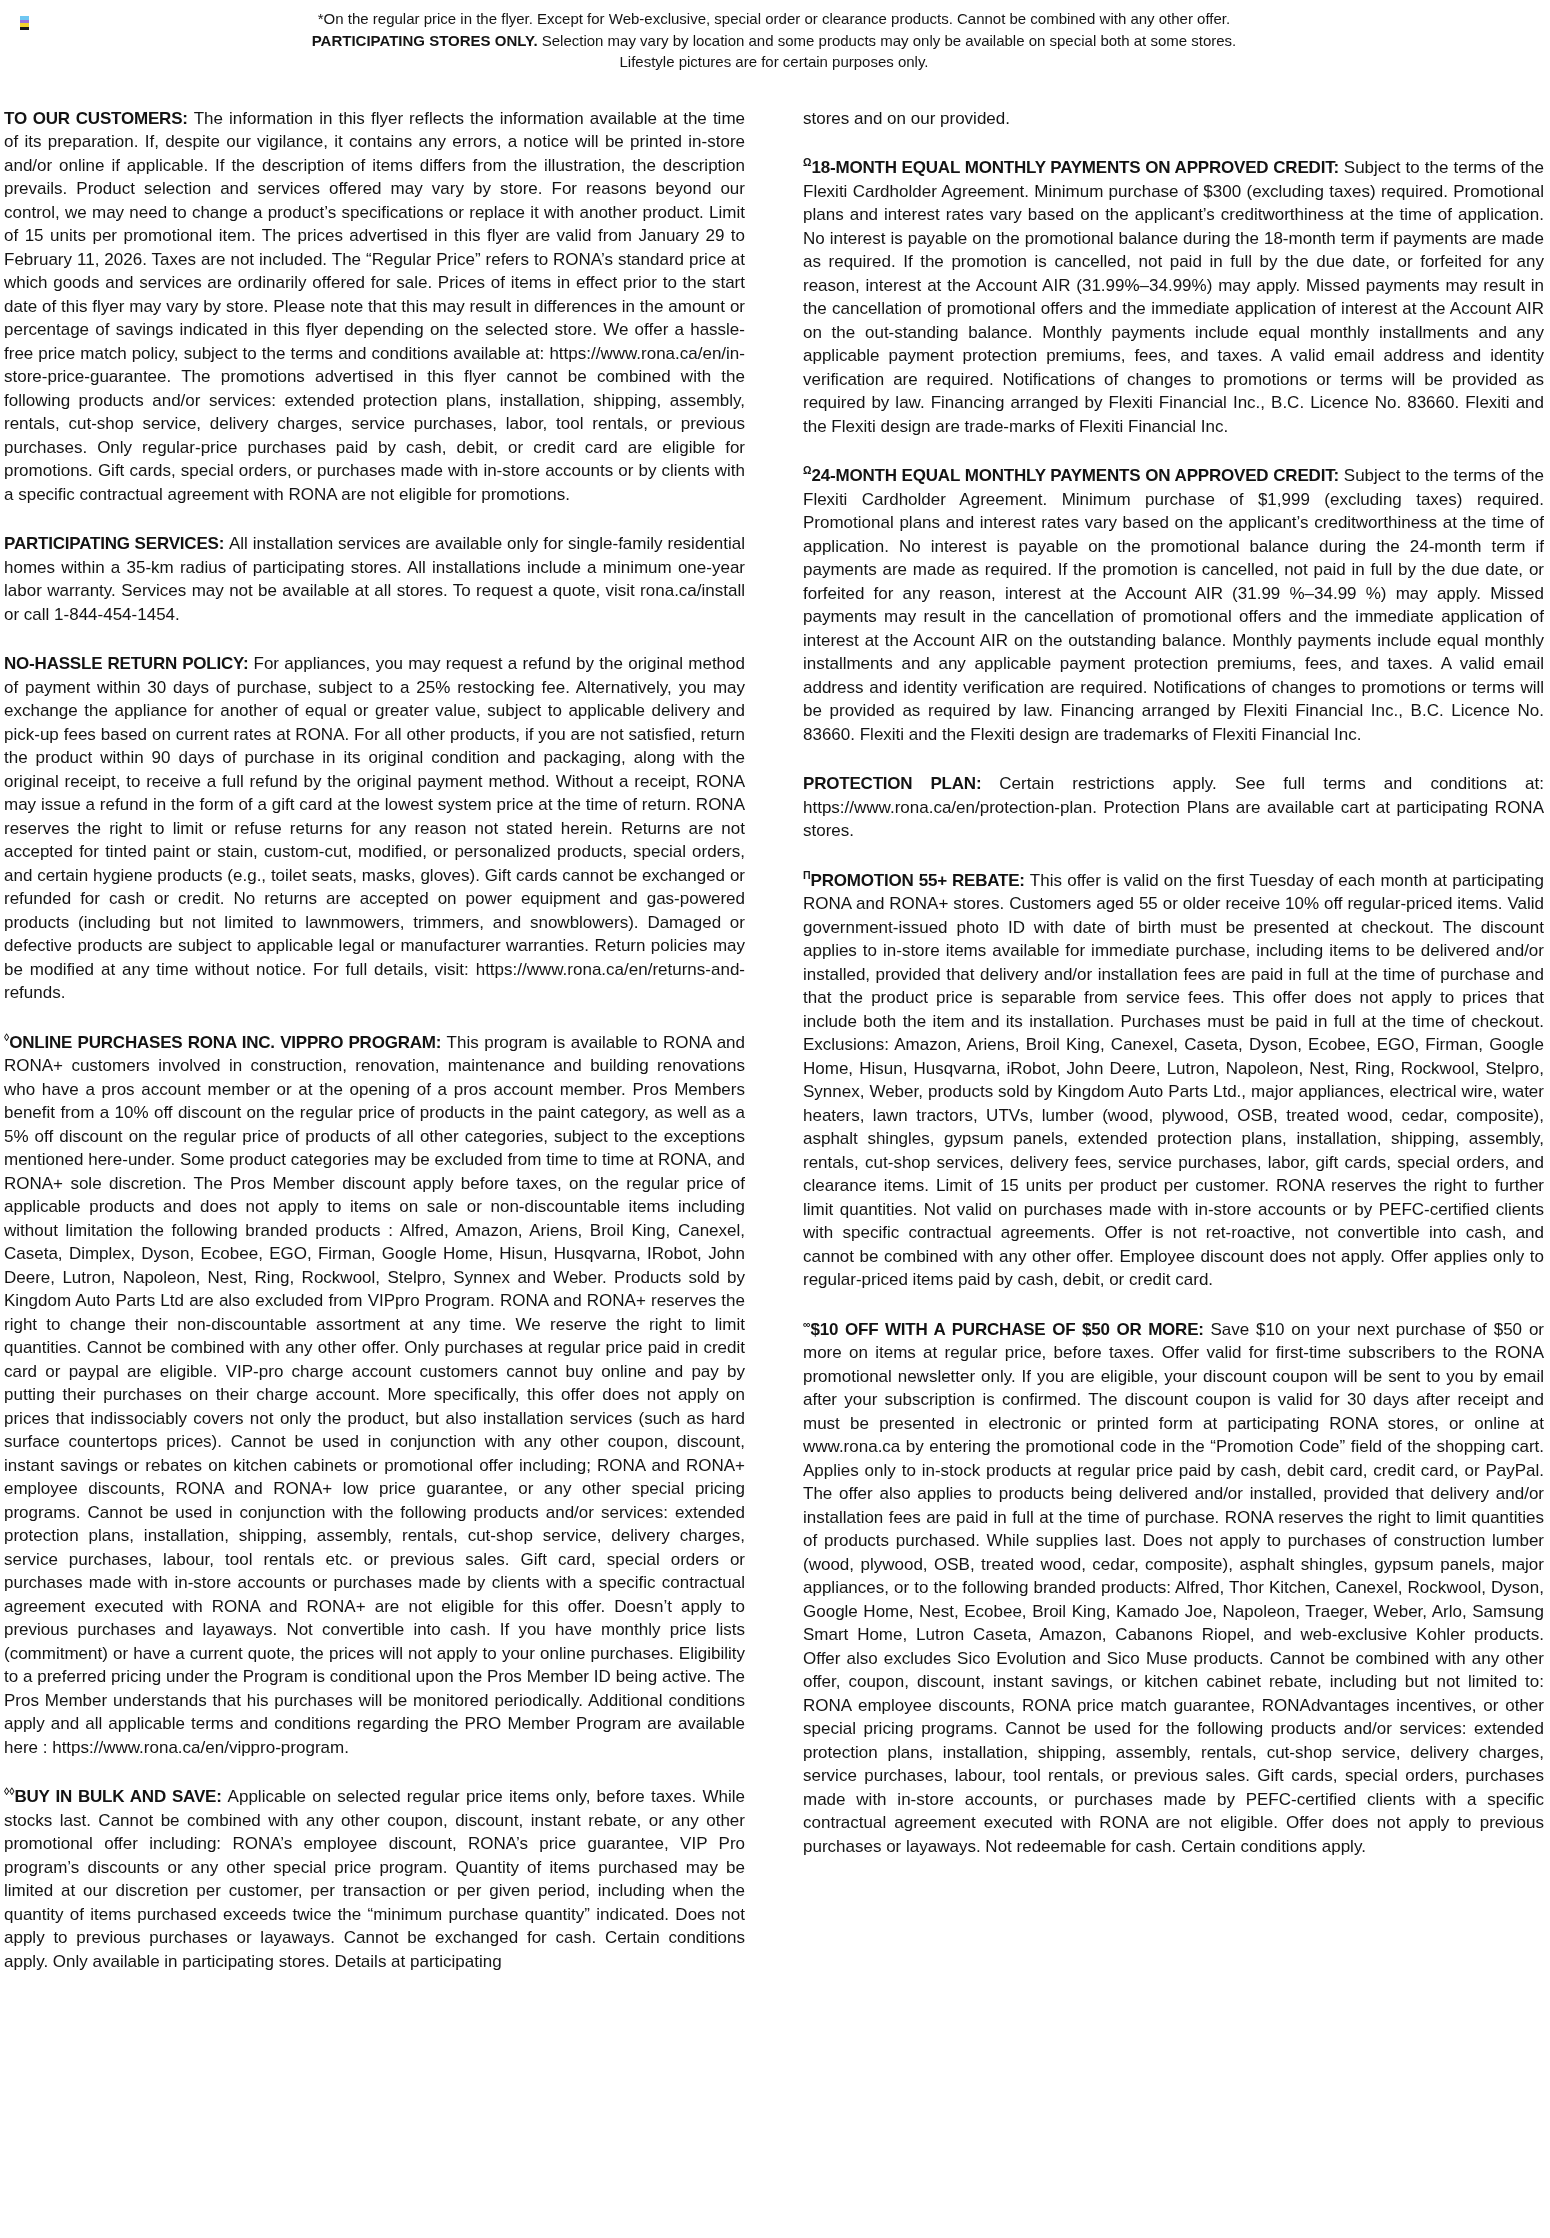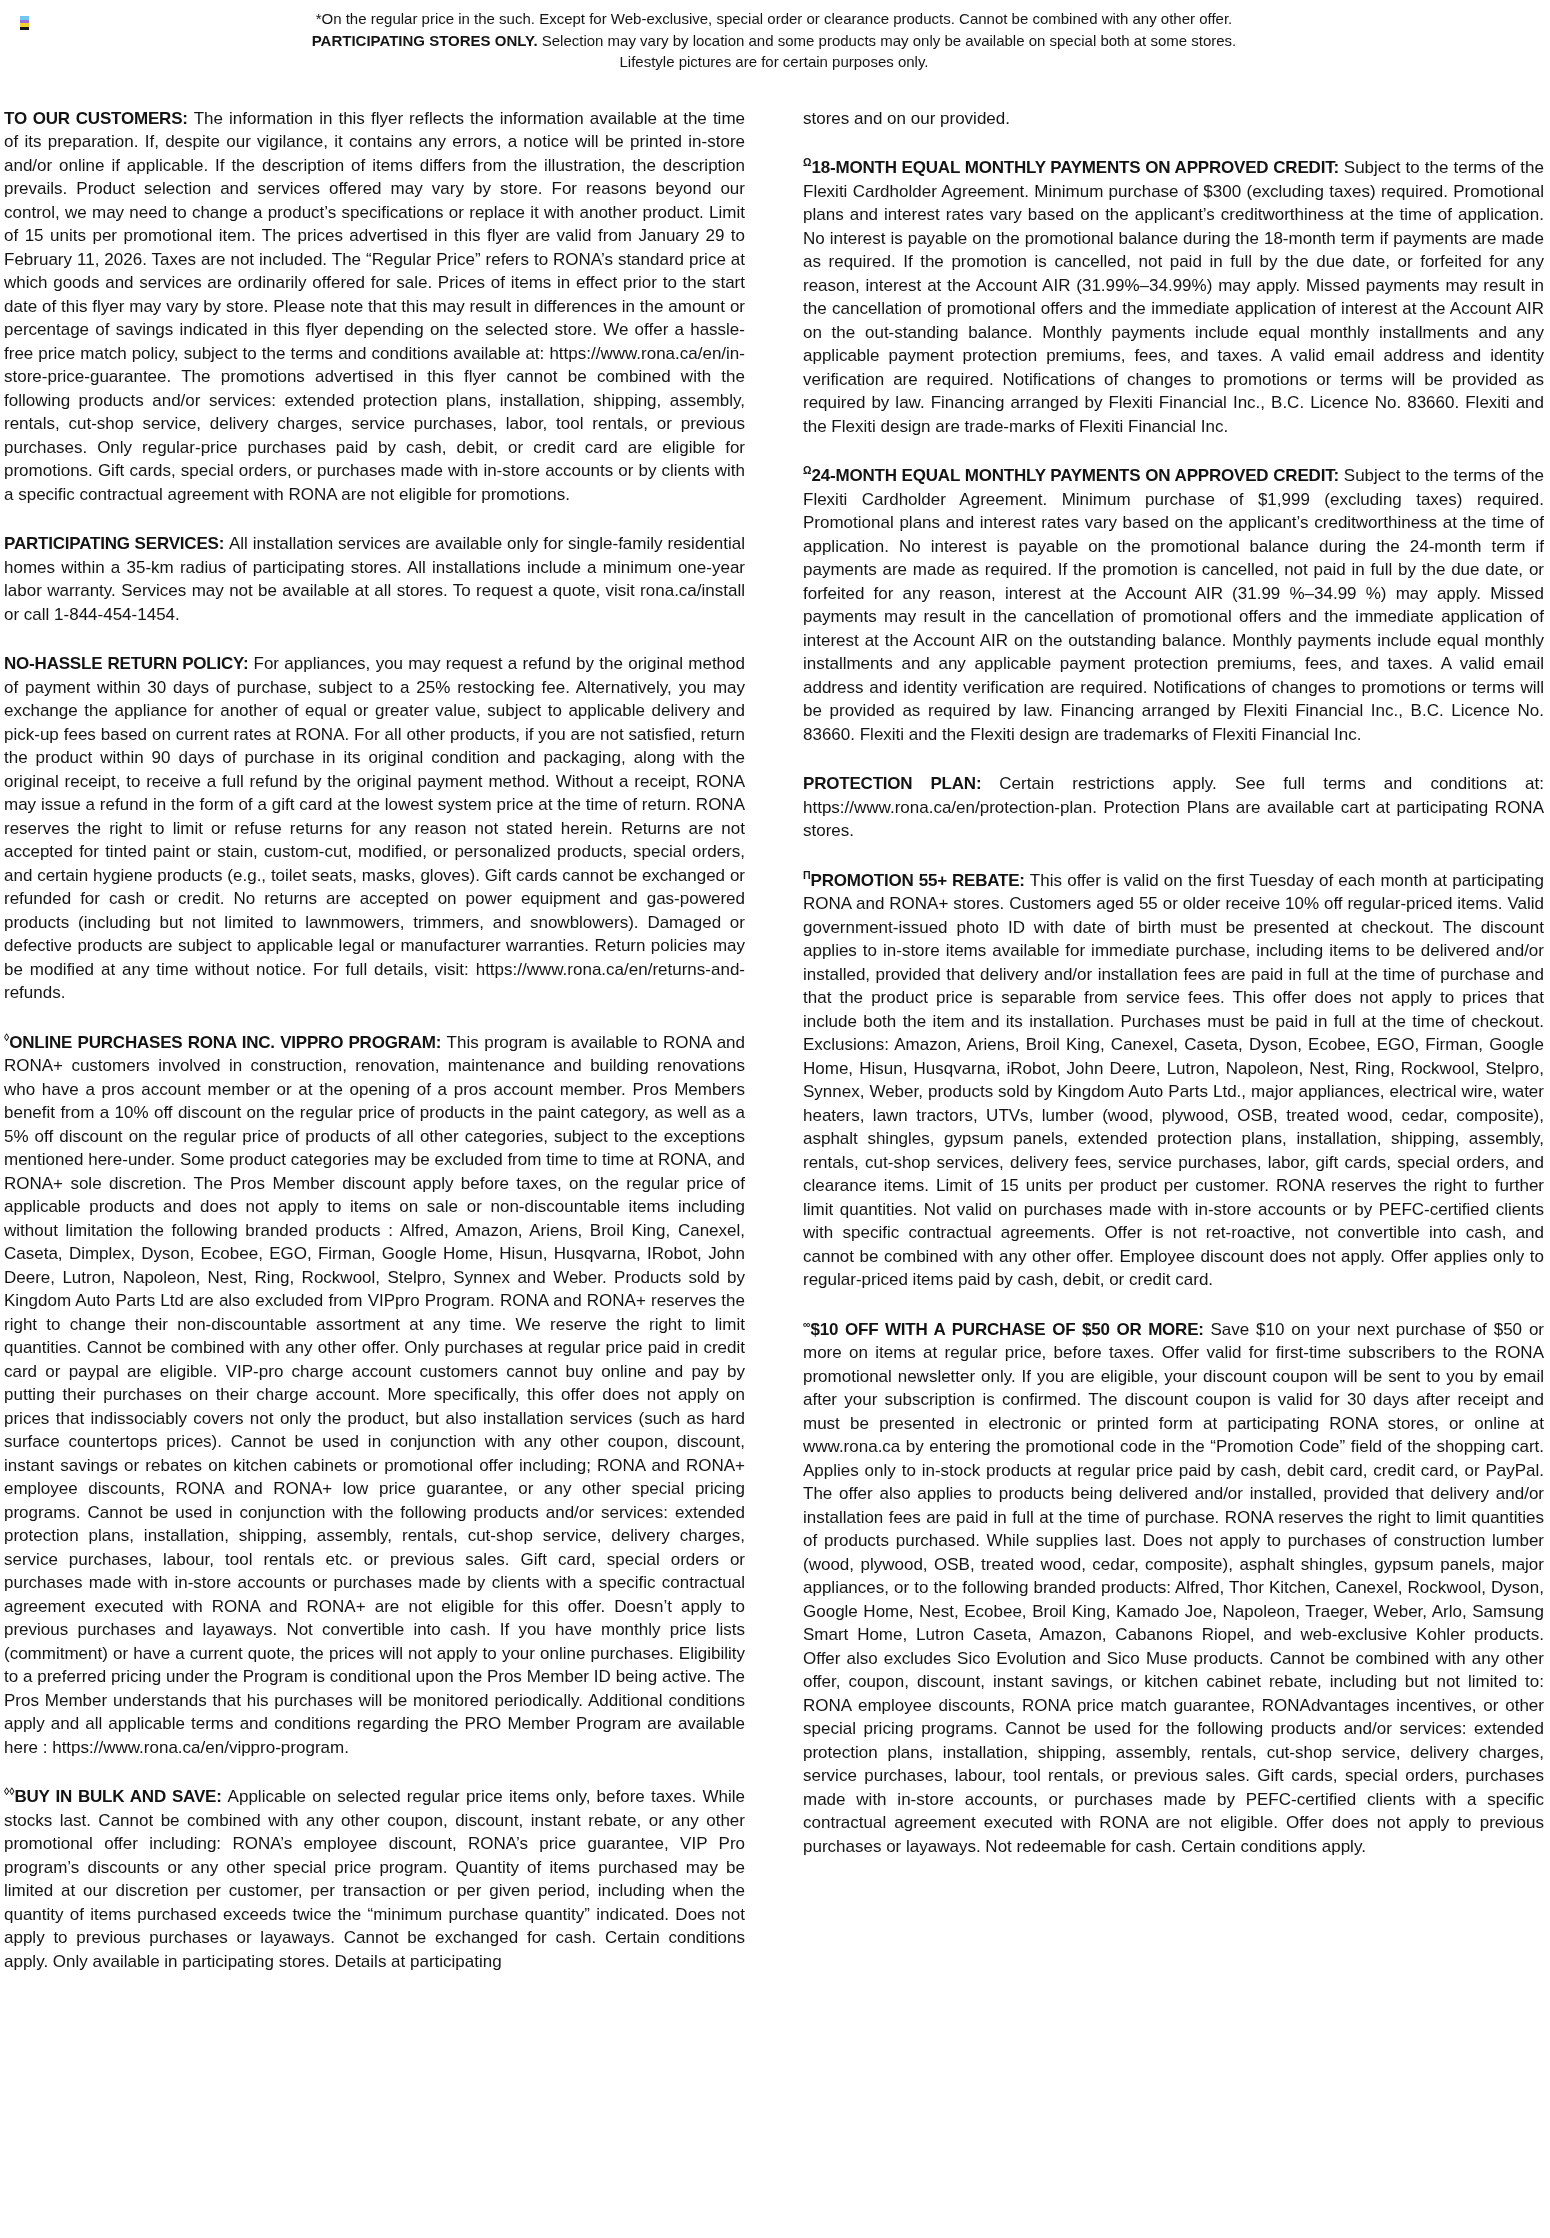--- a/index.html
+++ b/index.html
@@ -75,21 +75,21 @@
 <div class="page">
 
   <div class="regmark">
     <div class="stripe" style="background: rgb(111, 199, 242);"></div>
     <div class="stripe" style="background: rgb(154, 111, 217);"></div>
     <div class="stripe" style="background: rgb(242, 211, 46);"></div>
     <div class="stripe" style="background: rgb(22, 22, 22);"></div>
   </div>
 
   <div class="header">
-    <div>*On the regular price in the such. Except for Web-exclusive, special order or clearance products. Cannot be combined with any other offer.</div>
+    <div>*On the regular price in the flyer. Except for Web-exclusive, special order or clearance products. Cannot be combined with any other offer.</div>
     <div><b>PARTICIPATING STORES ONLY.</b><span> Selection may vary by location and some products may only be available on special both at some stores.</span></div>
     <div>Lifestyle pictures are for certain purposes only.</div>
   </div>
 
   <div class="cols">
 
     <div class="col">
       <p class="para"><b class="h">TO OUR CUSTOMERS: </b><span>The information in this flyer reflects the information available at the time of its preparation. If, despite our vigilance, it contains any errors, a notice will be printed in-store and/or online if applicable. If the description of items differs from the illustration, the description prevails. Product selection and services offered may vary by store. For reasons beyond our control, we may need to change a product’s specifications or replace it with another product. Limit of 15 units per promotional item. The prices advertised in this flyer are valid from January 29 to February 11, 2026. Taxes are not included. The “Regular Price” refers to RONA’s standard price at which goods and services are ordinarily offered for sale. Prices of items in effect prior to the start date of this flyer may vary by store. Please note that this may result in differences in the amount or percentage of savings indicated in this flyer depending on the selected store. We offer a hassle-free price match policy, subject to the terms and conditions available at: https://www.rona.ca/en/in-store-price-guarantee. The promotions advertised in this flyer cannot be combined with the following products and/or services: extended protection plans, installation, shipping, assembly, rentals, cut-shop service, delivery charges, service purchases, labor, tool rentals, or previous purchases. Only regular-price purchases paid by cash, debit, or credit card are eligible for promotions. Gift cards, special orders, or purchases made with in-store accounts or by clients with a specific contractual agreement with RONA are not eligible for promotions.</span></p>
       <p class="para"><b class="h">PARTICIPATING SERVICES: </b><span>All installation services are available only for single-family residential homes within a 35-km radius of participating stores. All installations include a minimum one-year labor warranty. Services may not be available at all stores. To request a quote, visit rona.ca/install or call 1-844-454-1454.</span></p>
       <p class="para"><b class="h">NO-HASSLE RETURN POLICY: </b><span>For appliances, you may request a refund by the original method of payment within 30 days of purchase, subject to a 25% restocking fee. Alternatively, you may exchange the appliance for another of equal or greater value, subject to applicable delivery and pick-up fees based on current rates at RONA. For all other products, if you are not satisfied, return the product within 90 days of purchase in its original condition and packaging, along with the original receipt, to receive a full refund by the original payment method. Without a receipt, RONA may issue a refund in the form of a gift card at the lowest system price at the time of return. RONA reserves the right to limit or refuse returns for any reason not stated herein. Returns are not accepted for tinted paint or stain, custom-cut, modified, or personalized products, special orders, and certain hygiene products (e.g., toilet seats, masks, gloves). Gift cards cannot be exchanged or refunded for cash or credit. No returns are accepted on power equipment and gas-powered products (including but not limited to lawnmowers, trimmers, and snowblowers). Damaged or defective products are subject to applicable legal or manufacturer warranties. Return policies may be modified at any time without notice. For full details, visit: https://www.rona.ca/en/returns-and-refunds.</span></p>

